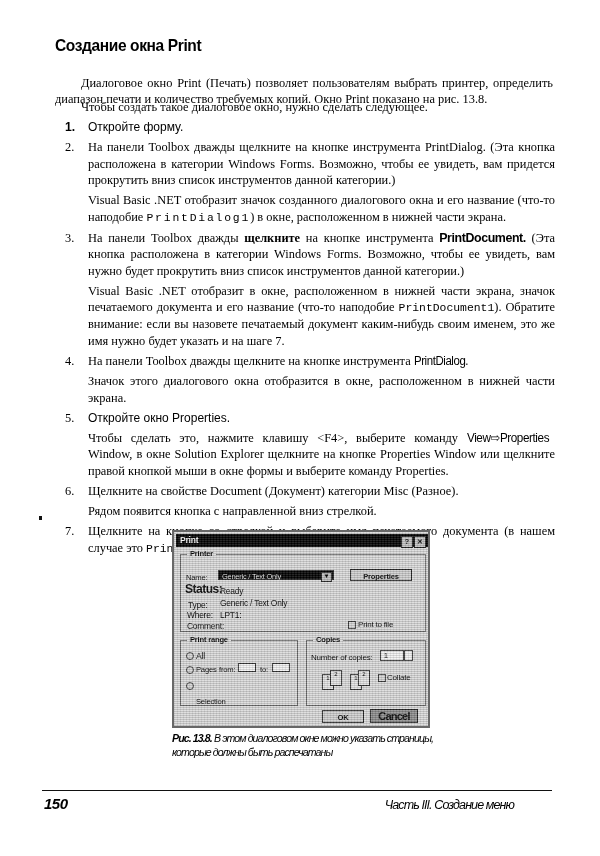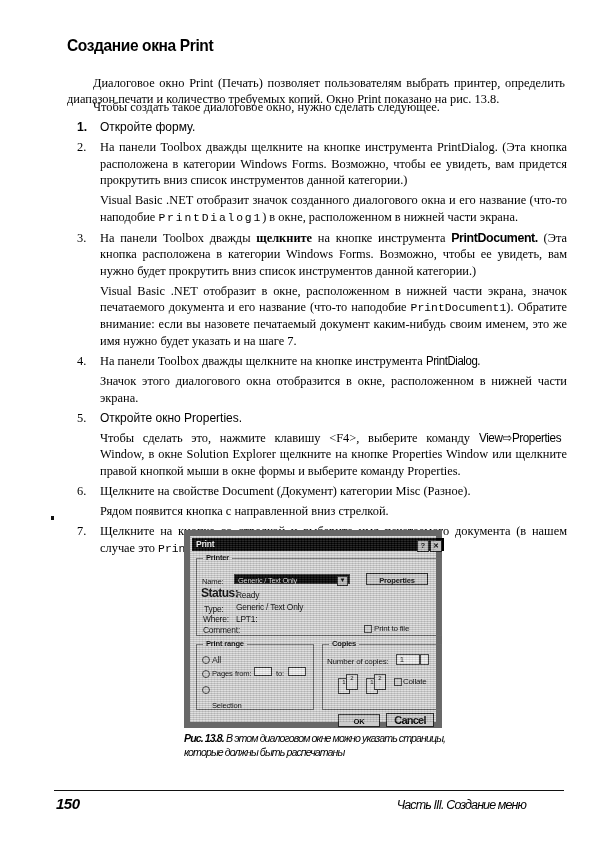--- a/index.html
+++ b/index.html
@@ -10,21 +10,21 @@
   body {
     width: 600px;
     height: 856px;
     position: relative;
     font-family: "Liberation Serif", serif;
     color: #000000;
     overflow: hidden;
   }
   .page {
     position: absolute;
-    left: 12px; top: 0;
+    left: 0; top: 0;
     width: 556px;
     height: 856px;
   }
 
   
   .heading {
     position: absolute;
     left: 55px;
     top: 36px;
     font-family: "Liberation Sans", sans-serif;
@@ -132,21 +132,21 @@
   }
 
   
   .figure {
     position: absolute;
     left: 172px;
     top: 530px;
     width: 258px;
     height: 198px;
     background: #cfcfcf;
-    border: 6px solid #4d7c0f;
+    border: 2px solid #4d7c0f;
     box-sizing: border-box;
     font-family: "Liberation Sans", sans-serif;
     filter: grayscale(1) contrast(1.12);
   }
   .fig-noise {
     position: absolute;
     left: 0; top: 0; right: 0; bottom: 0;
     background-image:
       repeating-linear-gradient(0deg, rgba(0,0,0,0.13) 0px, rgba(0,0,0,0.13) 1px, rgba(255,255,255,0.10) 1px, rgba(255,255,255,0.10) 2px),
       repeating-linear-gradient(90deg, rgba(0,0,0,0.07) 0px, rgba(0,0,0,0.07) 1px, rgba(255,255,255,0.09) 1px, rgba(255,255,255,0.09) 3px);
@@ -248,21 +248,21 @@
     font-weight: bold;
     color: #111;
     text-align: center;
     letter-spacing: -0.2px;
   }
   .btn span { position: relative; top: 1.5px; }
   .btn.strong {
     font-size: 11px;
     font-weight: bold;
     letter-spacing: -0.8px;
-    background: #fdba74;
+    background: #f97316;
   }
   .btn.strong span { top: 0px; }
   .radio {
     position: absolute;
     width: 6px; height: 6px;
     border: 1px solid #444;
     border-radius: 50%;
     background: #cacaca;
   }
   .chk {

